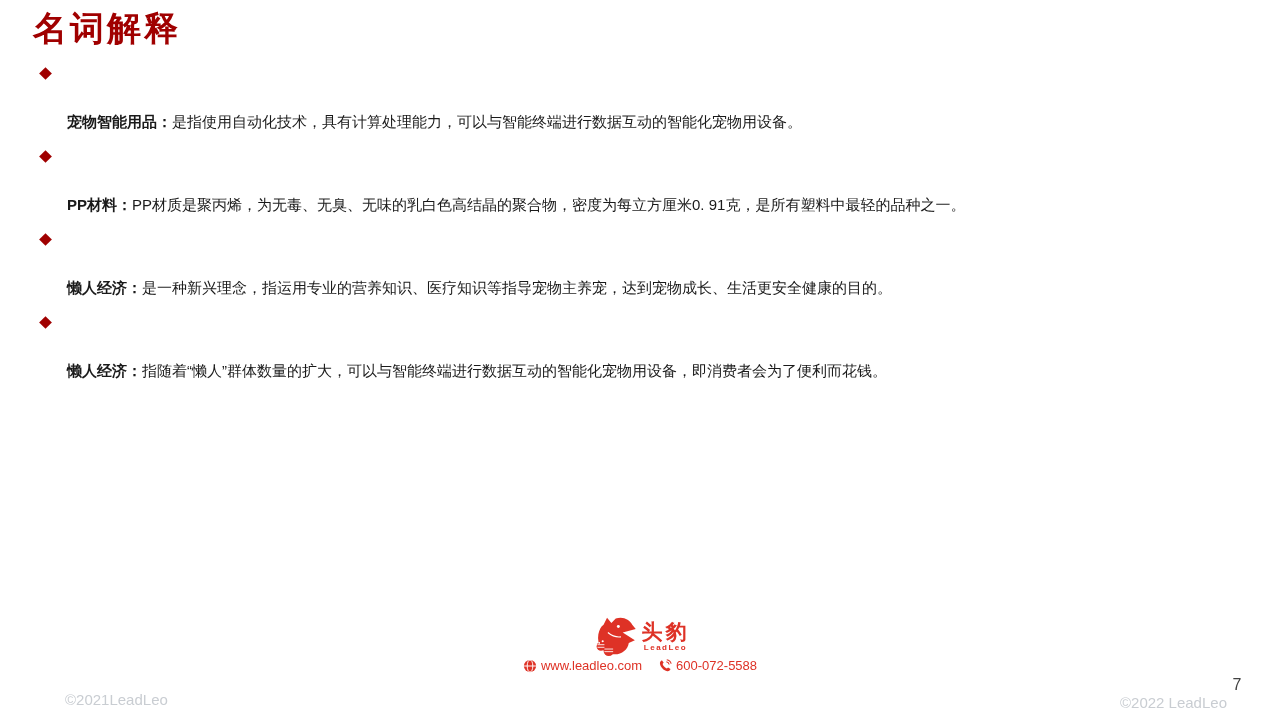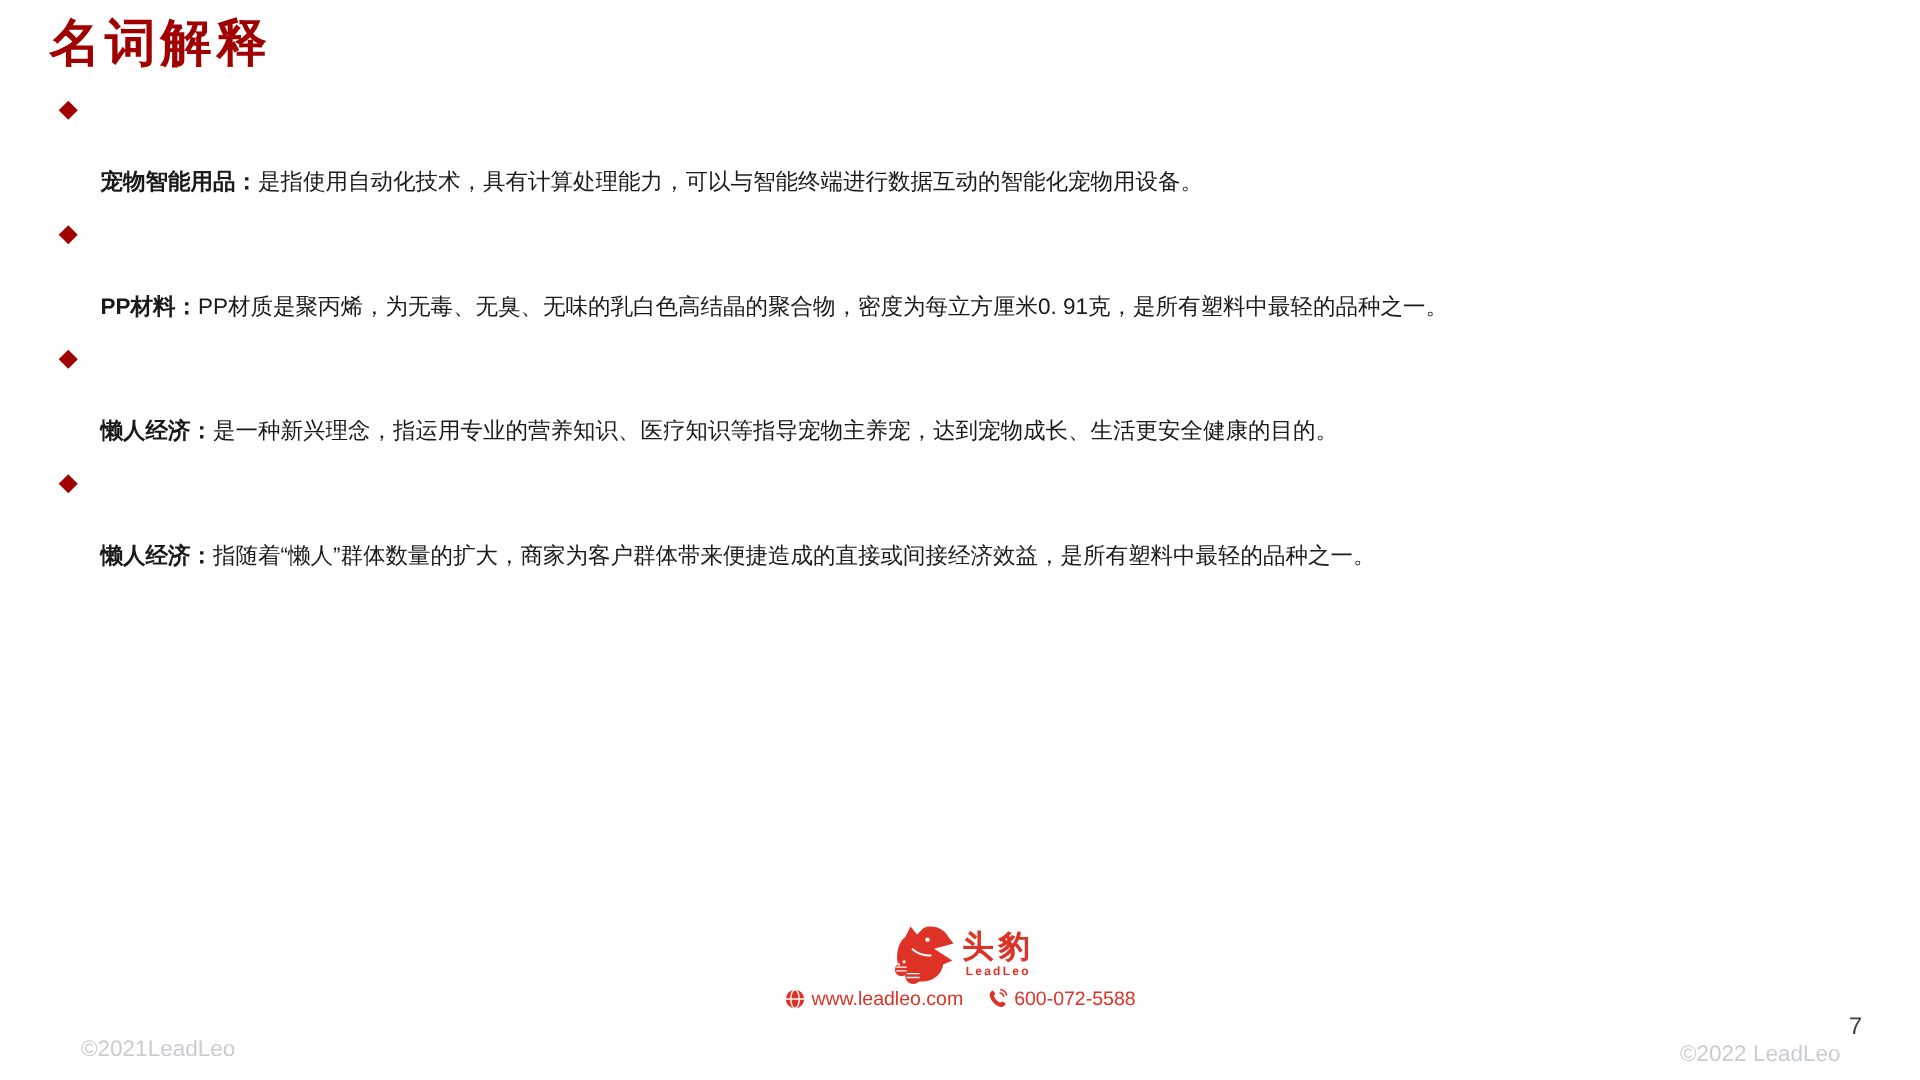--- a/index.html
+++ b/index.html
@@ -14,21 +14,21 @@
 
   .glossary { position:absolute; left:38px; top:64px; width:1010px; }
   .g-row { display:flex; align-items:flex-start; margin-bottom:16px; }
   .diamond {
     flex:none; width:9px; height:9px; background:#A00000;
     transform:rotate(45deg); margin:5px 17px 0 3px;
   }
   .g-text { font-size:15px; line-height:19px; color:#1a1a1a; white-space:nowrap;margin-top:48px; }
   .g-text b { font-weight:700; }
 
-  .copyright-left  { position:absolute; left:54px;  top:691px; font-size:15px; color:#C9CDD2; }
+  .copyright-left  { position:absolute; left:65px;  top:691px; font-size:15px; color:#C9CDD2; }
   .copyright-right { position:absolute; left:1120px; top:694px; font-size:15px; color:#C9CDD2; }
   .page-number     { position:absolute; left:1226px; top:676px; width:22px; text-align:center;
                      font-size:16px; color:#414141; }
 
   .footer-center { position:absolute; left:0; right:0; top:616px;
                    display:flex; flex-direction:column; align-items:center; }
   .logo-row { display:flex; align-items:center; gap:5px; }
   .brand-col { display:flex; flex-direction:column; align-items:center; }
   .brand-cn { font-size:21px; font-weight:700; color:#DE3226; letter-spacing:3px; line-height:22px; }
   .brand-en { font-size:8px;  font-weight:700; color:#DE3226; letter-spacing:1.5px; line-height:9px; }
@@ -52,21 +52,21 @@
     <div class="g-row">
       <span class="diamond"></span>
       <p class="g-text"><b>PP材料：</b><span>PP材质是聚丙烯，为无毒、无臭、无味的乳白色高结晶的聚合物，密度为每立方厘米0. 91克，是所有塑料中最轻的品种之一。</span></p>
     </div>
     <div class="g-row">
       <span class="diamond"></span>
       <p class="g-text"><b>懒人经济：</b><span>是一种新兴理念，指运用专业的营养知识、医疗知识等指导宠物主养宠，达到宠物成长、生活更安全健康的目的。</span></p>
     </div>
     <div class="g-row">
       <span class="diamond"></span>
-      <p class="g-text"><b>懒人经济：</b><span>指随着“懒人”群体数量的扩大，商家为客户群体带来便捷造成的直接或间接经济效益，是所有塑料中最轻的品种之一。</span></p>
+      <p class="g-text"><b>懒人经济：</b><span>指随着“懒人”群体数量的扩大，可以与智能终端进行数据互动的智能化宠物用设备，即消费者会为了便利而花钱。</span></p>
     </div>
   </div>
 
   <div class="copyright-left">©2021LeadLeo</div>
 
   <div class="footer-center">
     <div class="logo-row">
       <svg width="46" height="40" viewBox="0 0 52 46">
         <path fill="#DE3226" d="M14 10 L18 2 L23 8 L28 3 C36 0 44 4 47 10 L51 15 L36 19 L50 28 L43 31 C42 39 34 45 25 44 C13 43 6 33 8 21 C9 16 11 12 14 10 Z"></path>
         <circle cx="31" cy="12" r="1.7" fill="#ffffff"></circle>

